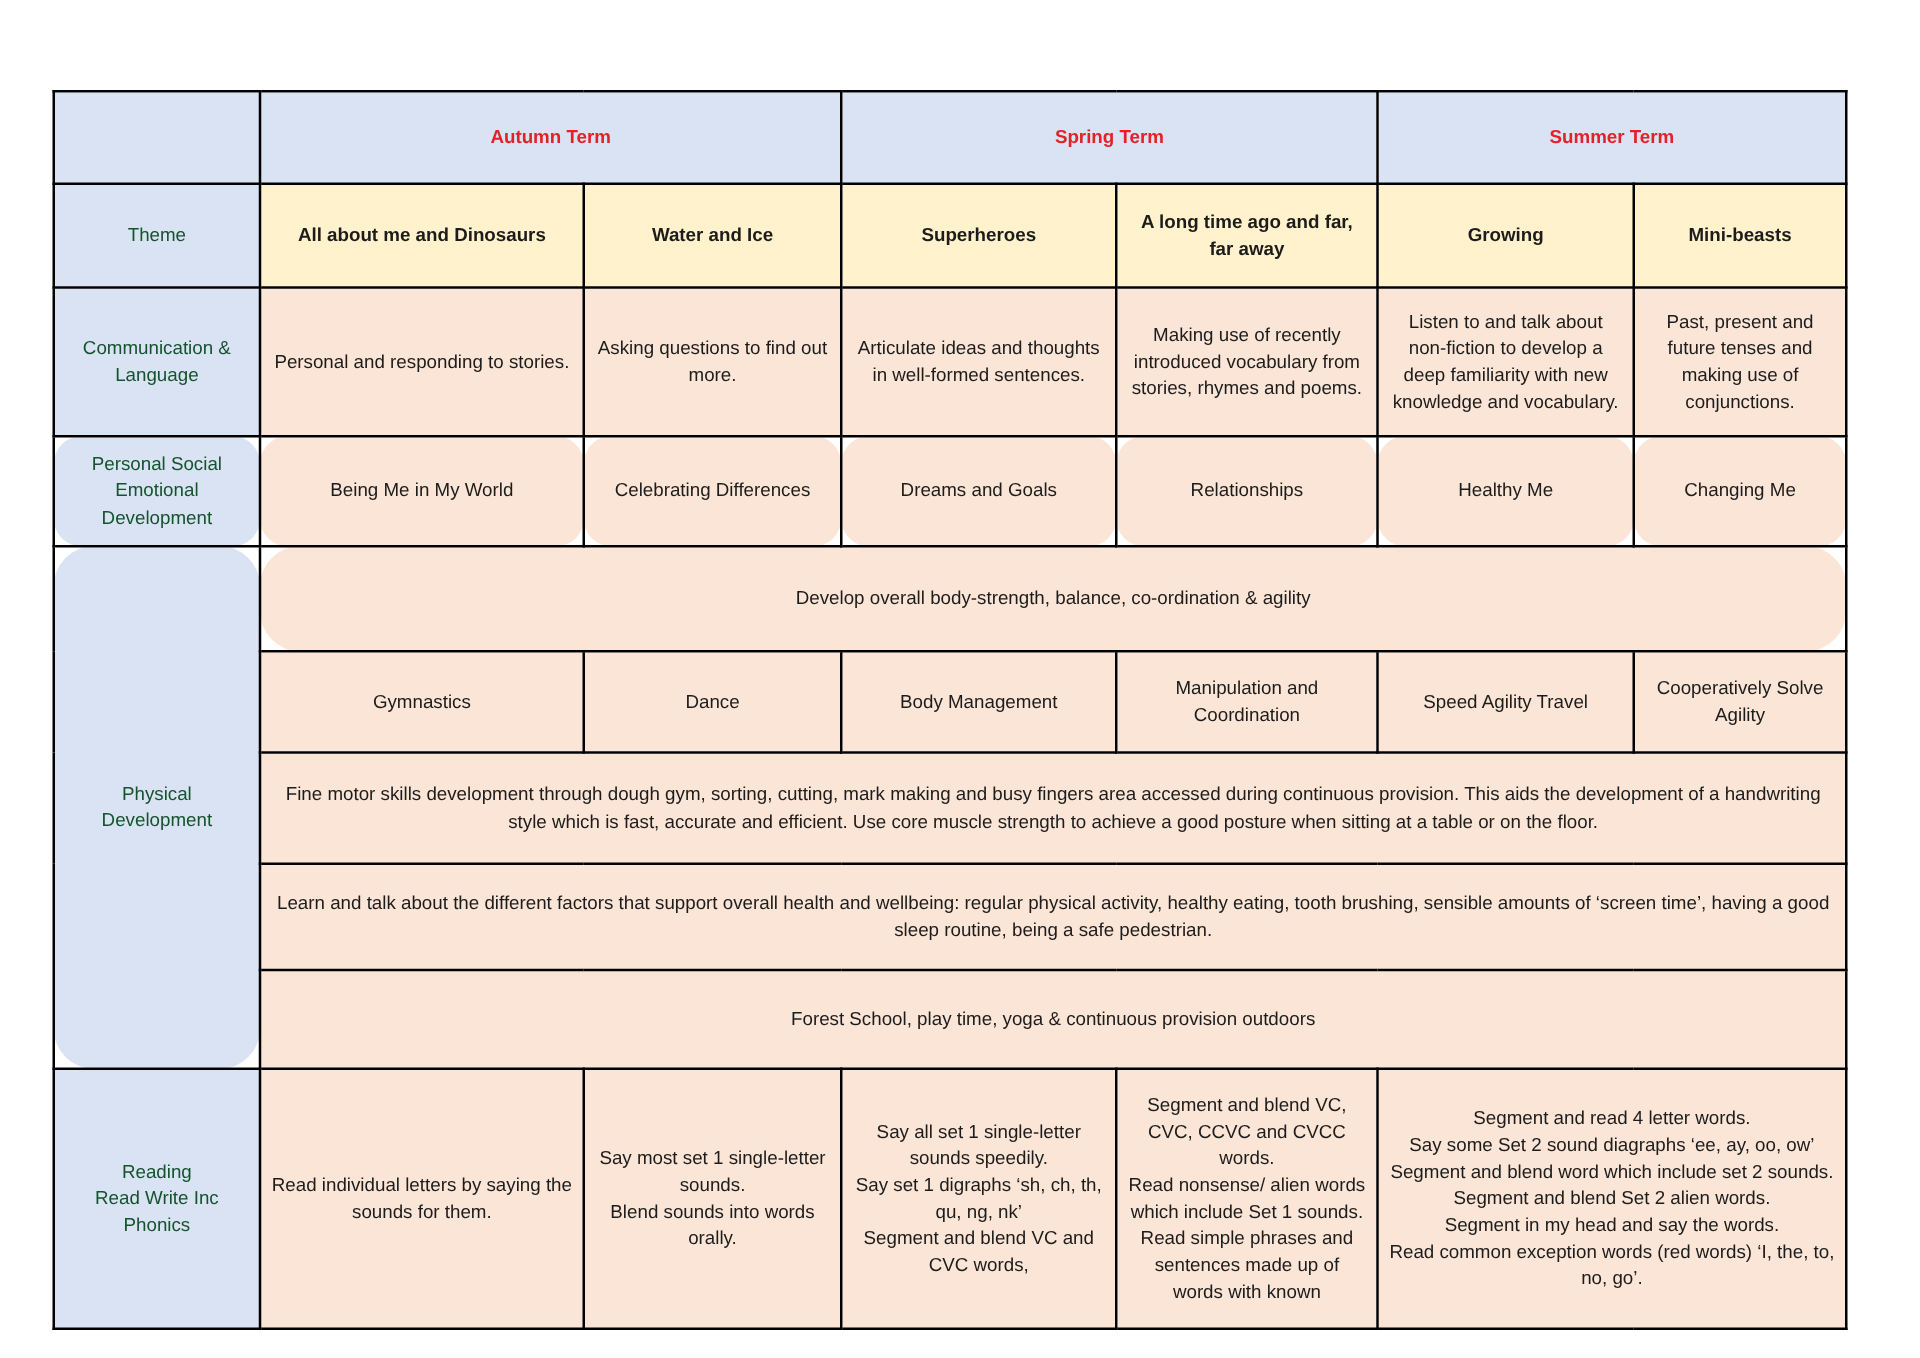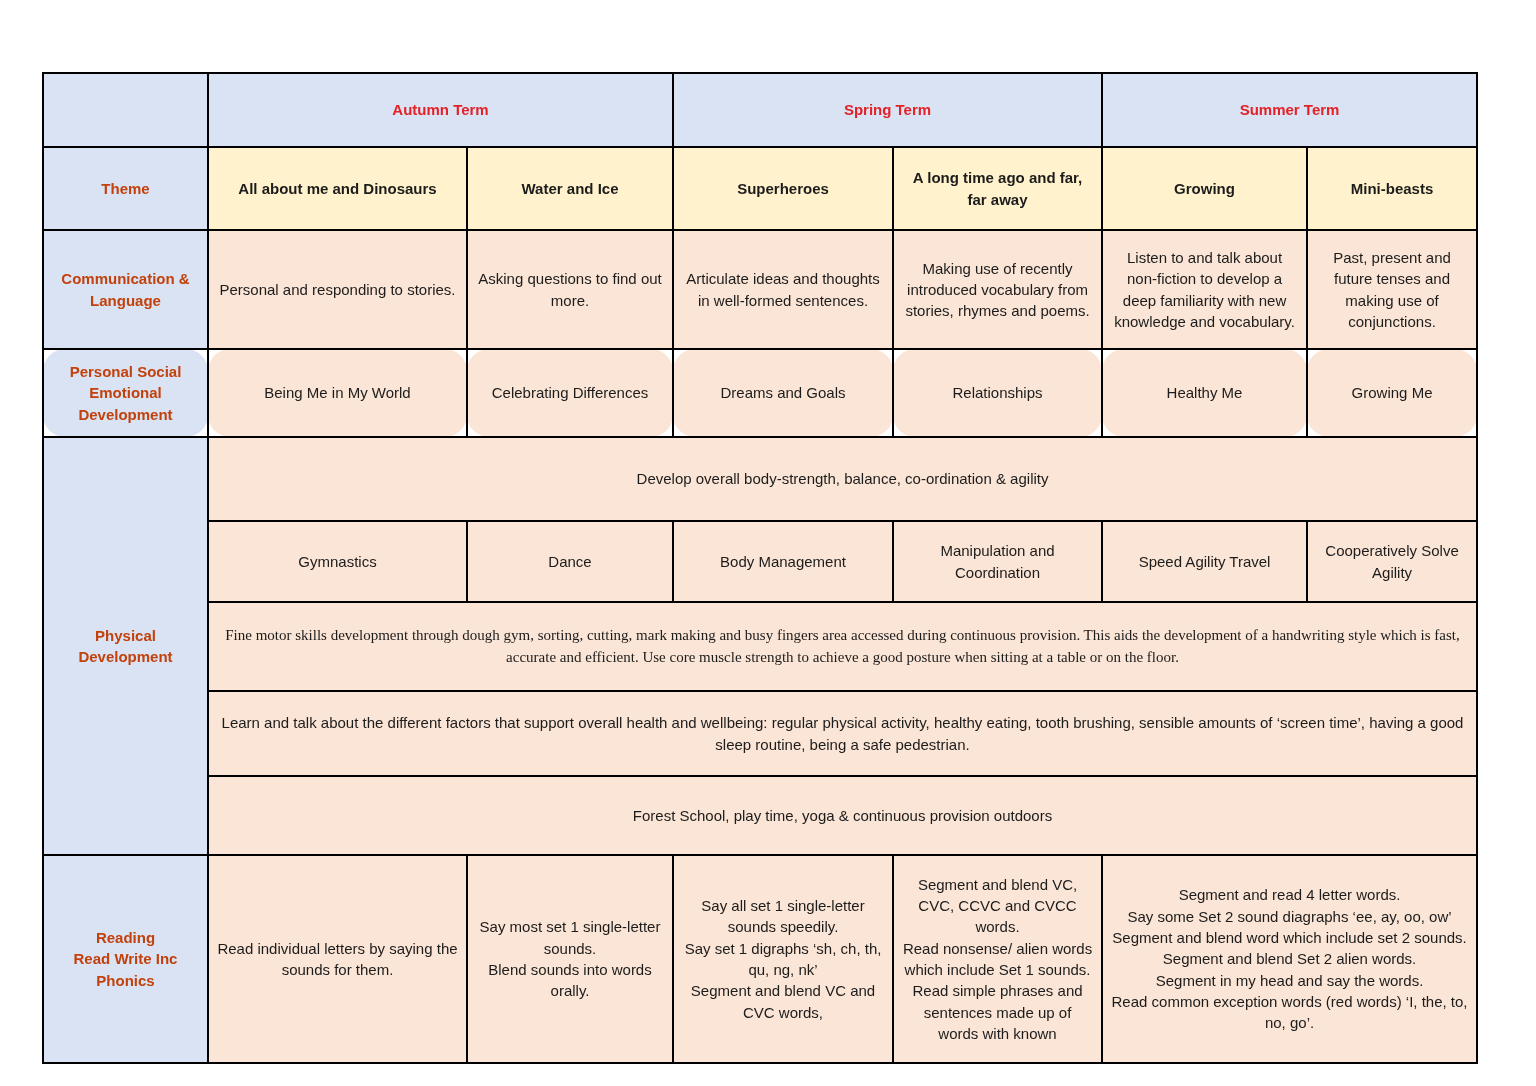--- a/index.html
+++ b/index.html
@@ -32,30 +32,30 @@
     text-align: center;
     vertical-align: middle;
     font-size: 15px;
     line-height: 1.42;
     white-space: pre-line;
     overflow: hidden;
   }
   td.hdr-blue   { background: #dae3f3; }
   td.theme-cell { background: #fff2cc; font-weight: bold; }
   td.content    { background: #fbe5d6; }
-  td.red-label  { background: #dae3f3; color: #c2410c; font-weight: bold; }
+  td.red-label  { background: #dae3f3; color: #14532d; font-weight: normal; }
   td.term-hdr   { background: #dae3f3; color: #e32128; font-weight: bold; font-size: 16px; }
   td.v-top      { vertical-align: top; padding-top: 6px; }
   tr.r-terms    td { height: 64px; }
   tr.r-theme    td { height: 73px; }
   tr.r-cl       td { height: 109px; }
   tr.r-psed     td { height: 78px; border-radius: 22px; }
-  tr.r-pd1      td { height: 74px; }
+  tr.r-pd1      td { height: 74px; border-radius: 32px; }
   tr.r-pd2      td { height: 71px; }
-  tr.r-pd3      td { height: 79px; font-family: Liberation Serif, serif; }
+  tr.r-pd3      td { height: 79px; }
   tr.r-pd4      td { height: 75px; }
   tr.r-pd5      td { height: 69px; }
   tr.r-read     td { height: 198px; }
 </style>
 </head>
 <body>
 
 <div class="page">
   <table class="curriculum">
     <colgroup>
@@ -96,21 +96,21 @@
       <td class="content">Past, present and future tenses and making use of conjunctions.</td>
     </tr>
 
     <tr class="r-psed">
       <td class="red-label">Personal Social Emotional Development</td>
       <td class="content">Being Me in My World</td>
       <td class="content">Celebrating Differences</td>
       <td class="content">Dreams and Goals</td>
       <td class="content">Relationships</td>
       <td class="content">Healthy Me</td>
-      <td class="content">Growing Me</td>
+      <td class="content">Changing Me</td>
     </tr>
 
     <tr class="r-pd1">
       <td class="red-label" rowspan="5">Physical Development</td>
       <td class="content" colspan="6">Develop overall body-strength, balance, co-ordination &amp; agility</td>
     </tr>
 
     <tr class="r-pd2">
       <td class="content">Gymnastics</td>
       <td class="content">Dance</td>

